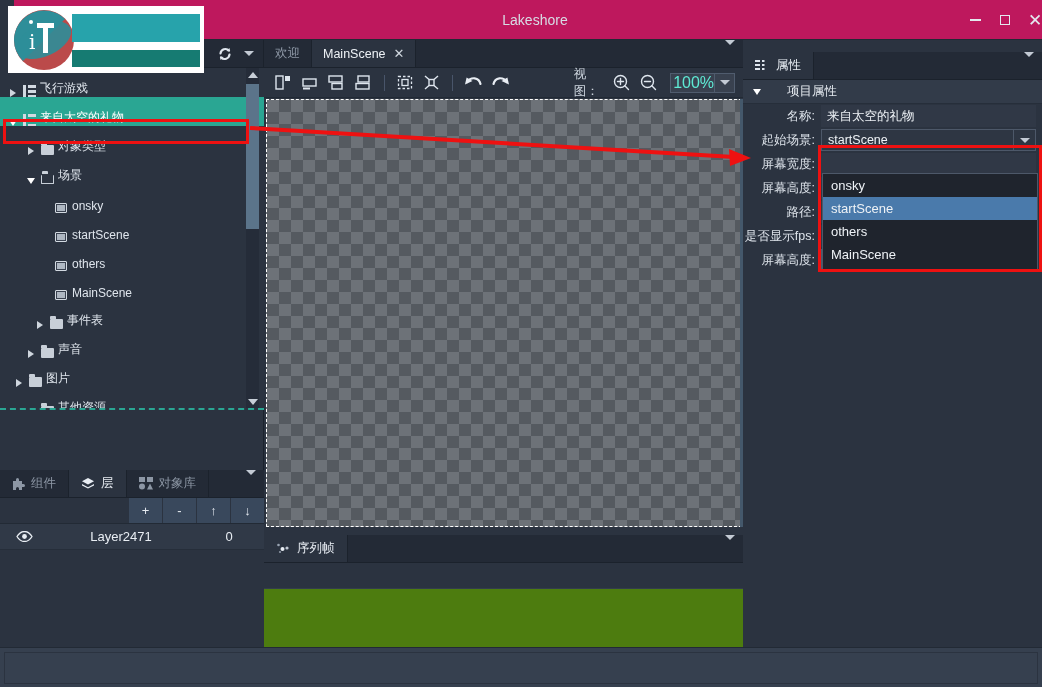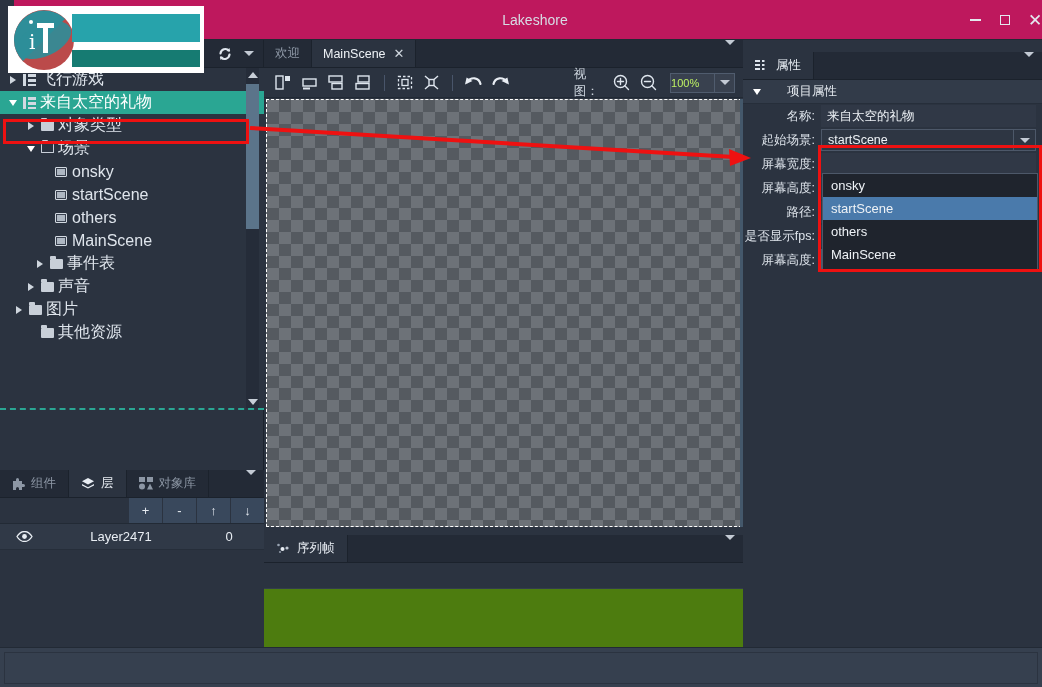--- a/index.html
+++ b/index.html
@@ -68,21 +68,21 @@
     color: #e8edf3; font-size: 13px; cursor: pointer;
   }
   .refresh-ico { position: absolute; right: 30px; top: 6px; cursor: pointer; }
   .proj-caret { position: absolute; right: 9px; top: 11px; cursor: pointer; }
 
   .tree {
     position: absolute; left: 0; top: 28px; width: 264px; height: 340px;
     background: #2b3340; overflow: hidden;
   }
   .tnode {
-    height: 23px; display: flex; align-items: center; font-size: 16px; color: #dfe5ec;
+    height: 29px; display: flex; align-items: flex-end; font-size: 12px; color: #dfe5ec;
     cursor: pointer; white-space: nowrap; position: relative;
   }
   .tnode.sel { background: #2aa693; color: #ffffff; }
   .tw { width: 14px; display: flex; align-items: center; justify-content: center; flex: none; }
   .arrow-r { width: 0; height: 0; border-top: 4.5px solid transparent; border-bottom: 4.5px solid transparent; border-left: 6px solid #cfd6de; }
   .arrow-d { width: 0; height: 0; border-left: 4.5px solid transparent; border-right: 4.5px solid transparent; border-top: 6px solid #ffffff; }
   .ic { width: 18px; flex: none; display: flex; align-items: center; justify-content: center; }
   .tlabel { padding-left: 2px; }
 
   .folder {
@@ -161,21 +161,21 @@
   }
   .tbtn {
     width: 26px; height: 24px; display: flex; align-items: center; justify-content: center; cursor: pointer;
   }
   .tb-sep { width: 1px; height: 16px; background: #49556a; margin: 0 5px; }
   .view-label { color: #cdd5de; font-size: 12.5px; margin-left: 58px; }
   .zoom-box {
     width: 74px; height: 20px; background: #39414f; border: 1px solid #505c6e;
     display: flex; align-items: center; margin-left: 6px; cursor: pointer;
   }
-  .zoom-val { flex: 1; text-align: left; color: #bef264; font-size: 11px; }
+  .zoom-val { flex: 1; text-align: right; color: #5eead4; font-size: 16px; }
   .zoom-arrow { width: 20px; display: flex; align-items: center; justify-content: center; border-left: 1px solid #505c6e; height: 100%; }
 
   .canvas-wrap {
     position: absolute; left: 0; top: 59px; width: 479px; height: 436px; background: #2b3340;
   }
   .canvas-area {
     position: absolute; left: 2px; top: 0; width: 476px; height: 428px;
     background-color: #6d7278;
     background-image:
       linear-gradient(45deg, #555a60 25%, transparent 25%, transparent 75%, #555a60 75%),

